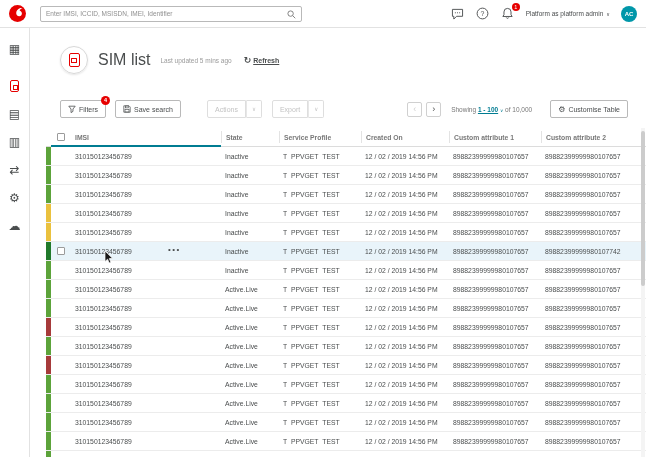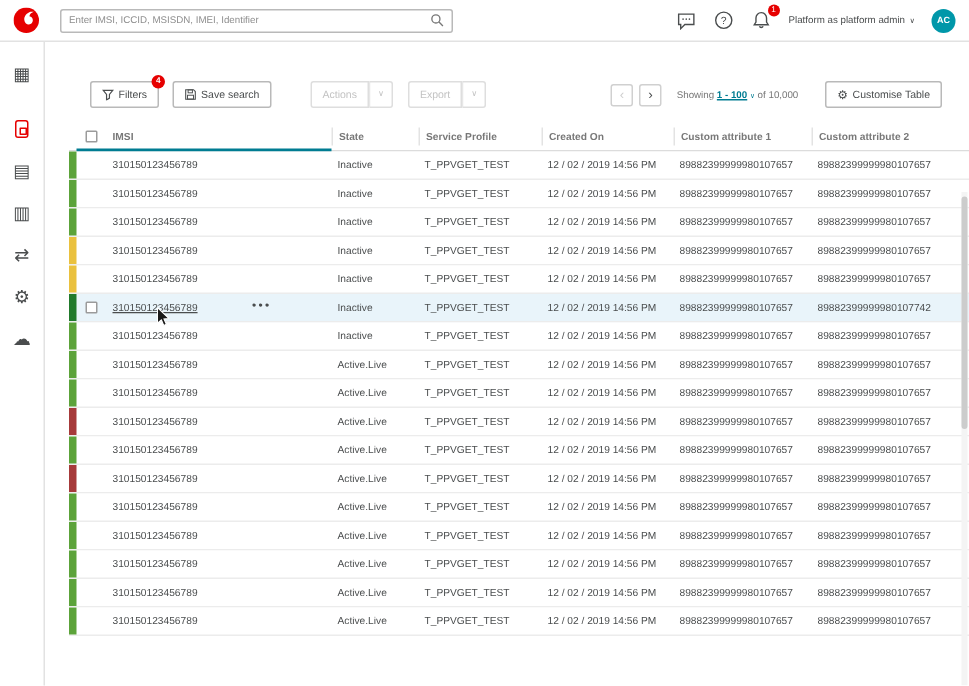--- a/index.html
+++ b/index.html
@@ -194,20 +194,31 @@
     <div class="side-item">
       <span>⚙</span>
     </div>
     <div class="side-item">
       <span>☁</span>
     </div>
   </div>
 
 <div class="main">
 
+  <div class="page-header">
+    <span class="sim-badge-circle">
+      <span class="sim-shape lg"></span>
+    </span>
+    <span class="page-title">SIM list</span>
+    <span class="updated">Last updated 5 mins ago</span>
+    <span class="refresh">
+      <span class="ric">↻</span>
+      <span class="lbl">Refresh</span>
+    </span>
+  </div>
 
   <div class="toolbar">
     <button class="btn">
       <svg width="8" height="8" viewBox="0 0 10 10">
         <path d="M1 1.5h8L6.2 5v3L3.8 9.5V5z" fill="none" stroke="#4a4d4e" stroke-width="1"></path>
       </svg>
       <span>Filters</span>
       <span class="fbadge">4</span>
     </button>
     <button class="btn" style="margin-left:9px">

